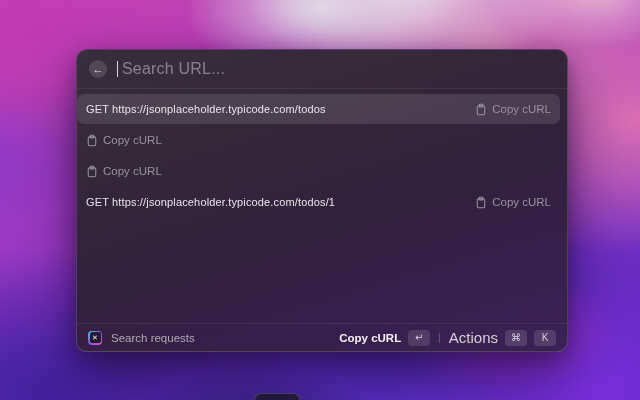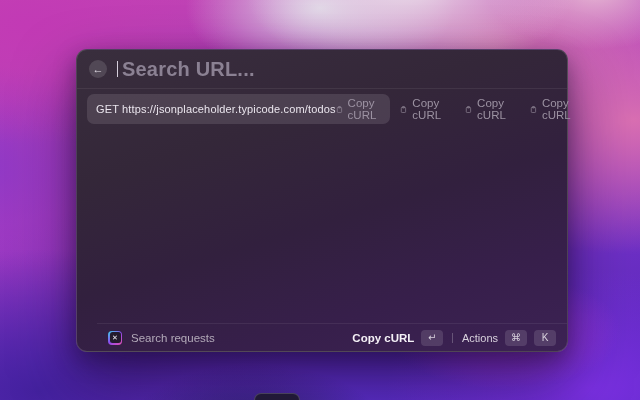--- a/index.html
+++ b/index.html
@@ -45,43 +45,42 @@
 
   
   .search-bar{height:38px;flex:0 0 38px;display:flex;align-items:center;padding:0 12px;gap:10px;}
   .back-btn{
     width:18px;height:18px;border-radius:50%;flex:0 0 18px;
     background:rgba(255,255,255,0.13);color:#e3dde7;
     display:flex;align-items:center;justify-content:center;
     font-size:11px;line-height:1;cursor:default;
   }
   .caret{width:1px;height:16px;background:#d6cfdc;margin-right:-6px;}
-  .search-placeholder{font-size:20px;color:#8b8193;letter-spacing:0.2px;font-weight:bold;}
+  .search-placeholder{font-size:16px;color:#8b8193;letter-spacing:0.2px;}
   .divider{height:1px;background:rgba(255,255,255,0.07);flex:0 0 1px;}
 
   
-  .list{padding:5px 7px 0 10px;display:flex;flex-direction:row;gap:1px;}
+  .list{padding:5px 7px 0 0;display:flex;flex-direction:column;gap:1px;}
   .row{
     height:30px;border-radius:7px;display:flex;align-items:center;
     justify-content:space-between;padding:0 9px;box-sizing:border-box;
   }
   .row.selected{background:rgba(244,236,246,0.12);}
   .row-label{font-size:11px;color:#eae5ed;letter-spacing:0.15px;white-space:nowrap;}
   .row-action{display:flex;align-items:center;gap:5px;color:#9c92a2;}
   .row-action .label{font-size:11.5px;}
   .clip-icon{width:12px;height:13px;stroke:currentColor;fill:none;stroke-width:1.4;}
 
   .spacer{flex:1 1 auto;}
 
   
   .footer{
     flex:0 0 27px;height:27px;border-top:1px solid rgba(255,255,255,0.07);
     display:flex;align-items:center;justify-content:space-between;padding:0 11px;
     border-radius:0 0 11px 11px;
-    margin-left:20px;
   }
   .footer-left{display:flex;align-items:center;gap:9px;}
   .ext-icon{
     width:14px;height:14px;border-radius:4px;padding:1.5px;box-sizing:border-box;
     background:linear-gradient(140deg,#3ad6e8 0%,#8a4bf0 48%,#e84fb0 100%);
   }
   .ext-icon-inner{
     width:100%;height:100%;border-radius:2.5px;background:#241b2e;
     display:flex;align-items:center;justify-content:center;
     color:#f2eef6;font-size:7px;line-height:1;
@@ -89,21 +88,21 @@
   .footer-label{font-size:11.5px;color:#b3aab9;}
   .footer-right{display:flex;align-items:center;gap:7px;}
   .primary-action{font-size:11.5px;font-weight:bold;color:#f4f0f6;}
   .keycap{
     min-width:14px;height:16px;padding:0 4px;border-radius:4px;
     background:rgba(255,255,255,0.13);color:#d8d1dd;
     display:flex;align-items:center;justify-content:center;
     font-size:10px;line-height:1;
   }
   .footer-sep{color:rgba(255,255,255,0.28);font-size:10px;margin:0 1px;}
-  .actions-label{font-size:11px;color:#d8d1dd;}
+  .actions-label{font-size:15px;color:#d8d1dd;}
 </style>
 </head>
 <body>
 
 <div class="wallpaper"></div>
 <div class="dock-peek"></div>
 
 <div class="palette">
 
   <div class="search-bar">
@@ -143,20 +142,21 @@
       <span class="row-action">
         <svg class="clip-icon" viewBox="0 0 16 17">
           <rect x="3" y="3.5" width="10" height="12" rx="2"></rect>
           <rect x="5.5" y="1.5" width="5" height="3.5" rx="1"></rect>
         </svg>
         <span class="label">Copy cURL</span>
       </span>
     </div>
 
     <div class="row">
+      <span class="row-label">GET https://jsonplaceholder.typicode.com/todos/1</span>
       <span class="row-action">
         <svg class="clip-icon" viewBox="0 0 16 17">
           <rect x="3" y="3.5" width="10" height="12" rx="2"></rect>
           <rect x="5.5" y="1.5" width="5" height="3.5" rx="1"></rect>
         </svg>
         <span class="label">Copy cURL</span>
       </span>
     </div>
 
   </div>

